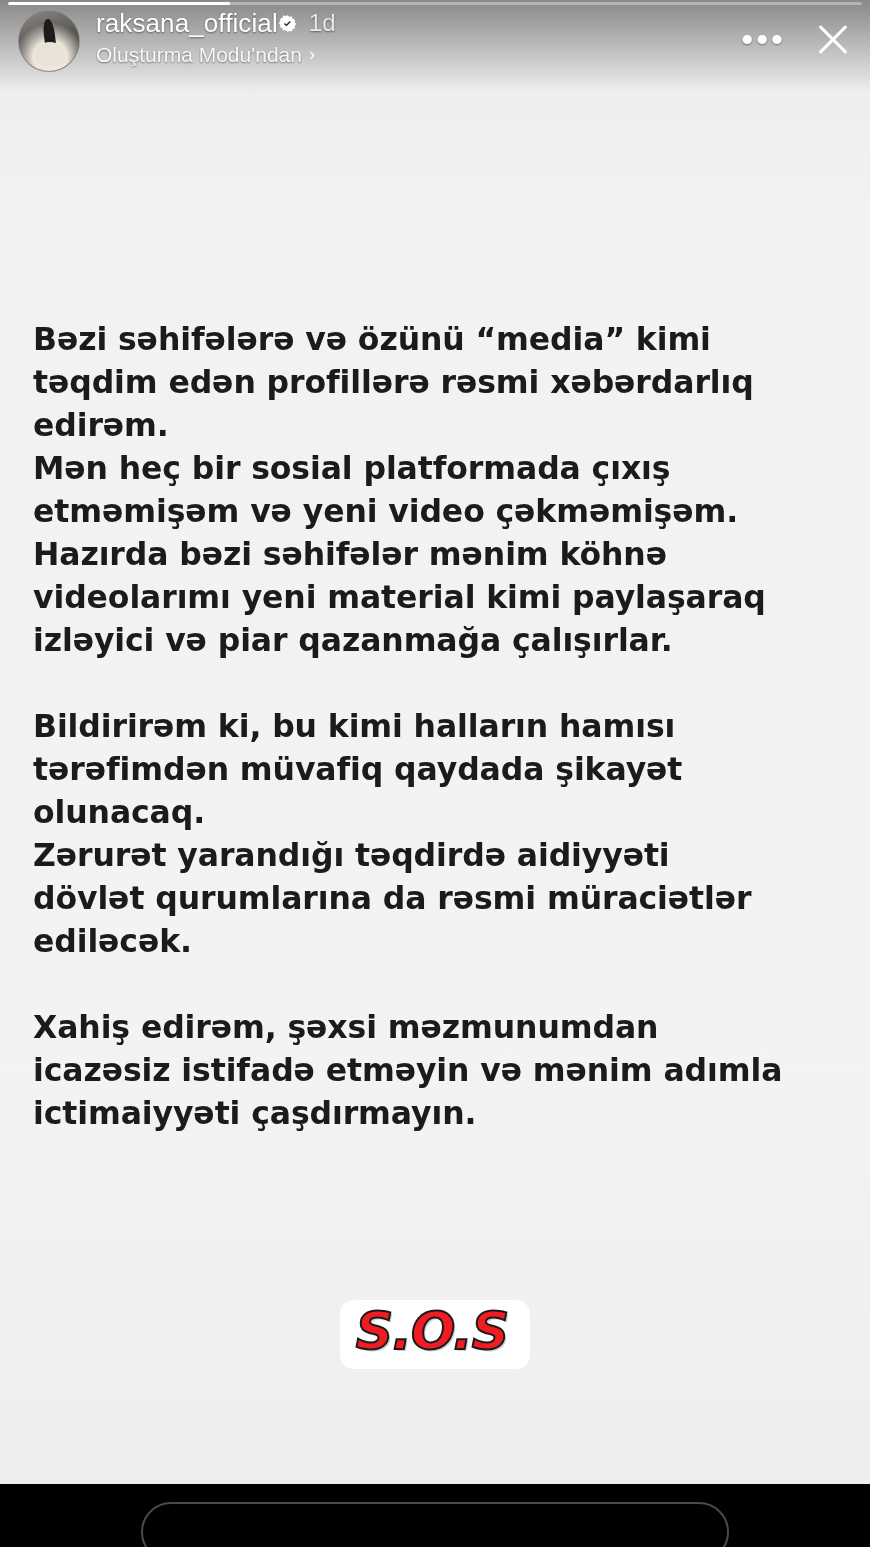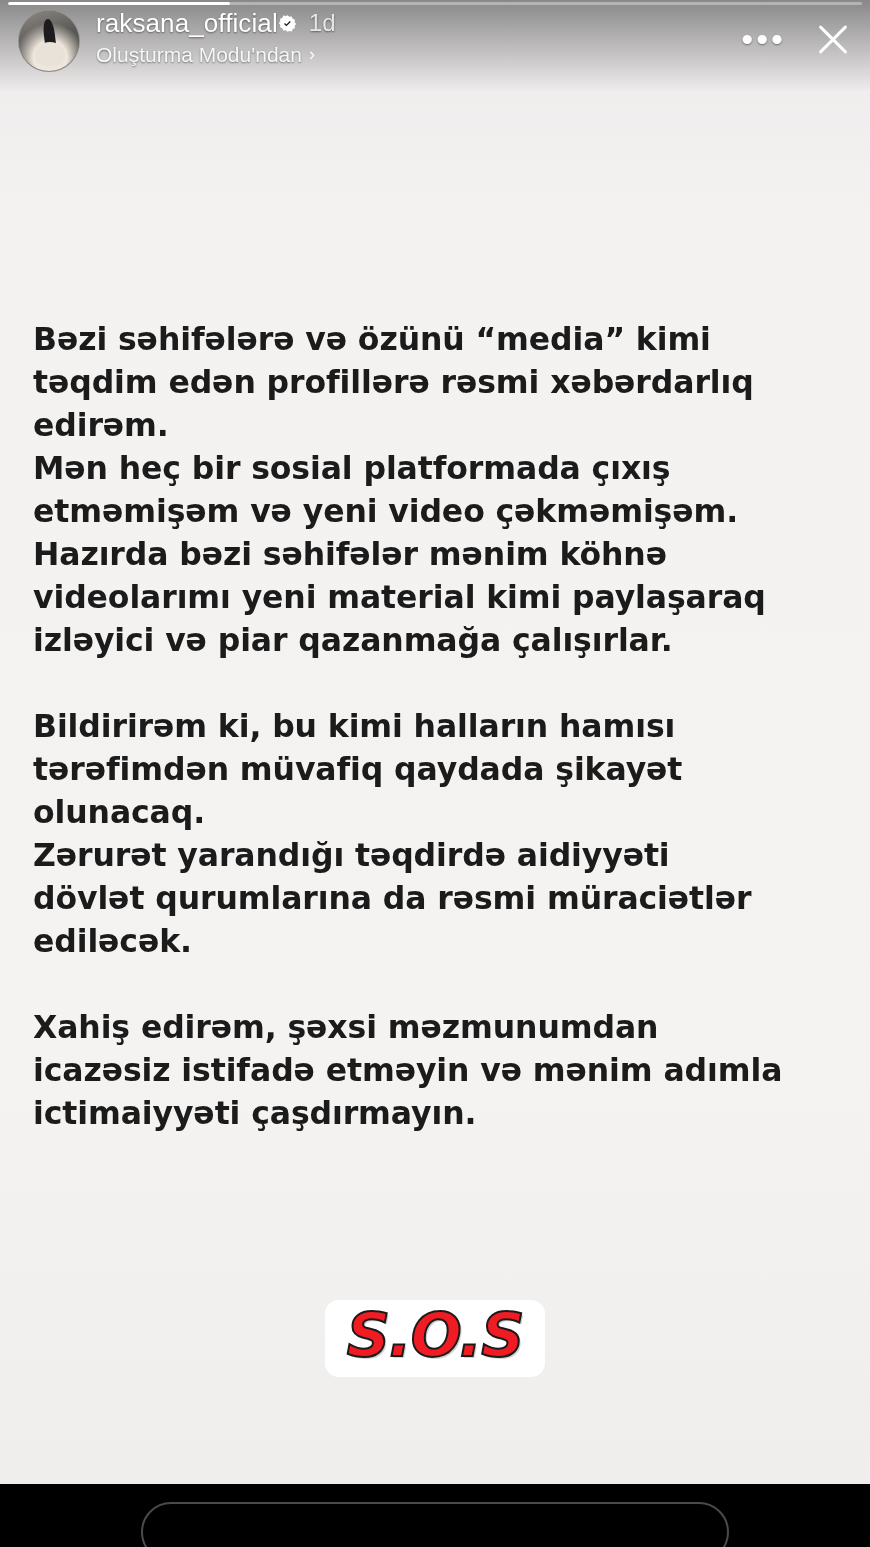--- a/index.html
+++ b/index.html
@@ -178,26 +178,26 @@
   }
   .sos-wrap {
     position: absolute;
     left: 0; right: 0;
     top: 1300px;
     display: flex;
     justify-content: center;
   }
   .sos {
     font-family: "DejaVu Sans", sans-serif;
-    font-size: 60px;
+    font-size: 52px;
     font-weight: 700;
     font-style: italic;
     letter-spacing: -1px;
     color: #f01c23;
-    padding: 4px 22px 10px 22px;
+    padding: 4px 22px 10px 16px;
     border-radius: 14px;
     background: #ffffff;
     -webkit-text-stroke: 2px #1a1a1a;
     text-shadow: 2px 2px 0 rgba(0,0,0,0.18);
     line-height: 1.05;
   }
   
   .bottom-bar {
     position: absolute;
     left: 0; right: 0;

